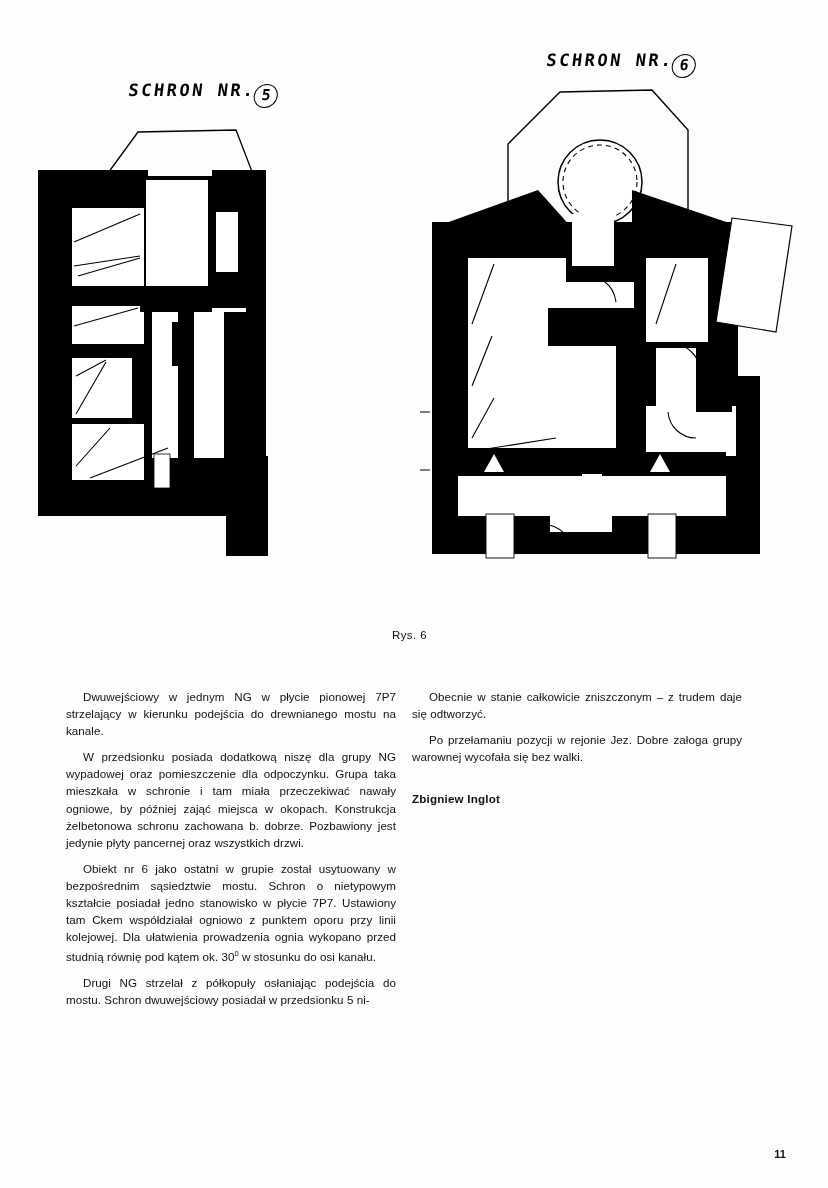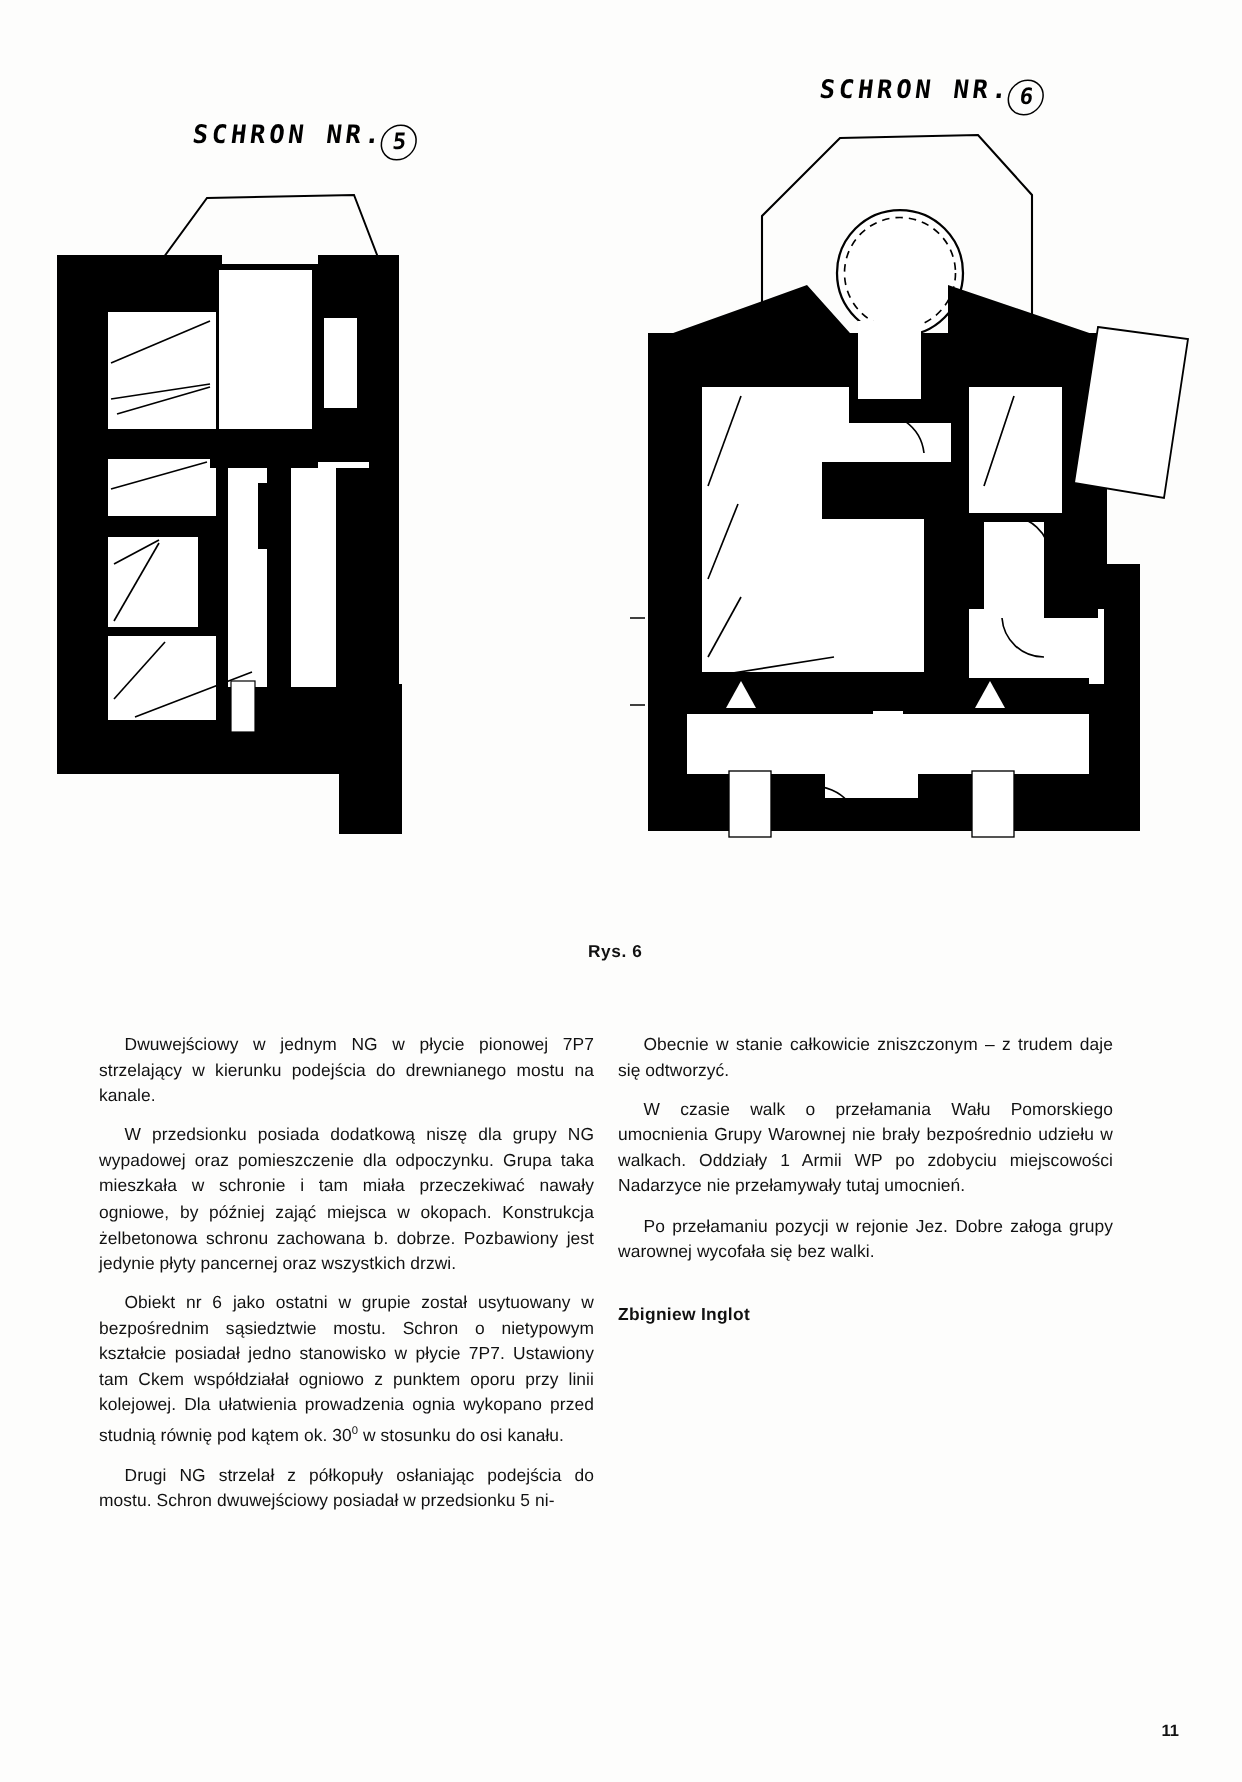--- a/index.html
+++ b/index.html
@@ -60,21 +60,21 @@
   #plan6 { left: 420px; top: 86px; width: 392px; height: 500px; }
 
   .plan svg { display: block; }
 
   
   #rys-caption {
     position: absolute;
     left: 392px;
     top: 629px;
     font-size: 11.5px;
-    font-weight: 700;
+    font-weight: 400;
     letter-spacing: 0.4px;
     color: #111;
   }
 
   
   .col {
     position: absolute;
     width: 330px;
     top: 688px;
     font-size: 11.6px;
@@ -263,21 +263,20 @@
     <p class="indent"><span>Obiekt nr 6 jako ostatni w grupie został usytuowany w bezpośrednim sąsiedztwie mostu. Schron o nietypowym kształcie posiadał jedno stanowisko w płycie 7P7. Ustawiony tam Ckem współdziałał ogniowo z punktem oporu przy linii kolejowej. Dla ułatwienia prowadzenia ognia wykopano przed studnią równię pod kątem ok. 30</span><sup class="deg">0</sup><span> w stosunku do osi kanału.</span></p>
 
     <p class="indent">Drugi NG strzelał z półkopuły osłaniając podejścia do mostu. Schron dwuwejściowy posiadał w przedsionku 5 ni-</p>
   </div>
 
   <div class="col" id="col-right">
 
 
     <p class="indent">Obecnie w stanie całkowicie zniszczonym – z trudem daje się odtworzyć.</p>
 
-    <p class="indent">W czasie walk o przełamania Wału Pomorskiego umocnienia Grupy Warownej nie brały bezpośrednio udziełu w walkach. Oddziały 1 Armii WP po zdobyciu miejscowości Nadarzyce nie przełamywały tutaj umocnień.</p>
 
     <p class="indent">Po przełamaniu pozycji w rejonie Jez. Dobre załoga grupy warownej wycofała się bez walki.</p>
 
     <div class="signature">Zbigniew Inglot</div>
   </div>
 
   <div id="page-number">11</div>
 
 </div>
 

